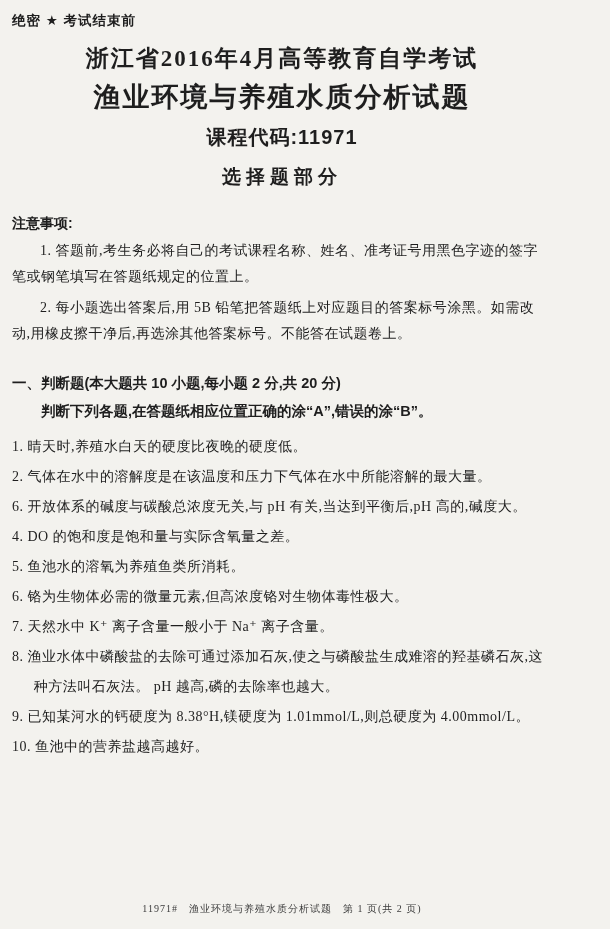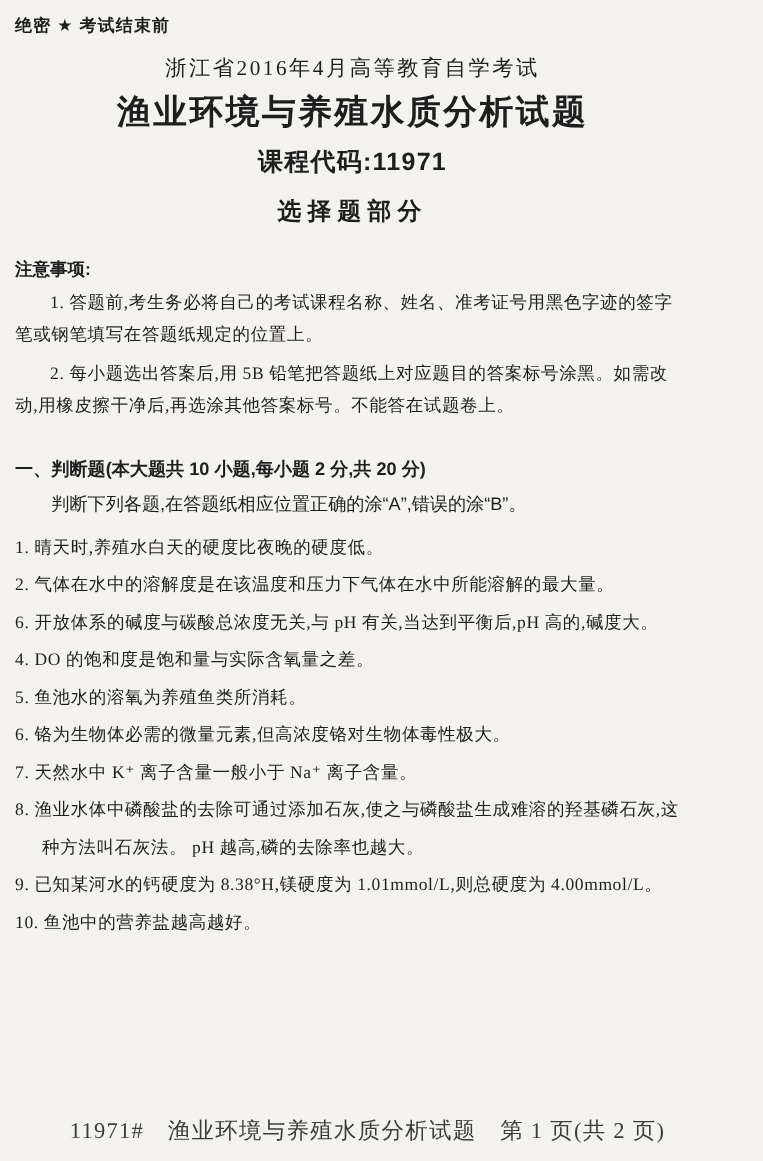--- a/index.html
+++ b/index.html
@@ -16,21 +16,21 @@
     box-sizing: border-box;
     padding: 10px 12px 0 12px;
     background: radial-gradient(ellipse at 50% 40%, #f5f4f0 0%, #f1f0ec 70%, #ededе9 100%);
   }
   .classification {
     font-family: "Liberation Sans", "DejaVu Sans", sans-serif;
     font-weight: bold; font-size: 13.5px; letter-spacing: 1px;
     padding-top: 2px;
   }
   .session {
-    text-align: center; font-size: 17px; font-weight: 400;
+    text-align: center; font-size: 23px; font-weight: 700;
     letter-spacing: 2px; margin-top: 13px;
   }
   .paper-title {
     font-family: "Liberation Sans", "DejaVu Sans", sans-serif;
     text-align: center; font-size: 27px; font-weight: bold;
     letter-spacing: 2px; margin-top: 5px;
   }
   .course-code {
     font-family: "Liberation Sans", "DejaVu Sans", sans-serif;
     text-align: center; font-size: 20px; font-weight: bold;
@@ -52,31 +52,31 @@
   .note {
     font-size: 14px; line-height: 26px; text-indent: 2em;
     margin: 5px 0 0 0; letter-spacing: 0.5px;
   }
   .part-heading {
     font-family: "Liberation Sans", "DejaVu Sans", sans-serif;
     font-weight: bold; font-size: 14.5px; margin-top: 27px;
   }
   .part-instruction {
     font-family: "Liberation Sans", "DejaVu Sans", sans-serif;
-    font-weight: normal; font-size: 14.5px; text-indent: 2em; margin-top: 9px;
+    font-weight: bold; font-size: 14.5px; text-indent: 2em; margin-top: 9px;
   }
   .questions { margin-top: 11px; }
   .question {
     font-size: 14px; line-height: 30px; margin: 0;
     padding-left: 1.55em; text-indent: -1.55em;
     letter-spacing: 0.5px;
   }
   .footer {
-    position: absolute; left: 12px; bottom: 13px; width: 100%;
-    text-align: center; font-size: 18px; color: #3c3c3c;
+    position: absolute; left: 0; bottom: 13px; width: 100%;
+    text-align: center; font-size: 10px; color: #3c3c3c;
     letter-spacing: 1px;
   }
 </style>
 </head>
 <body>
 
 <div class="page">
 
   <div class="classification">绝密 ★ 考试结束前</div>
 

